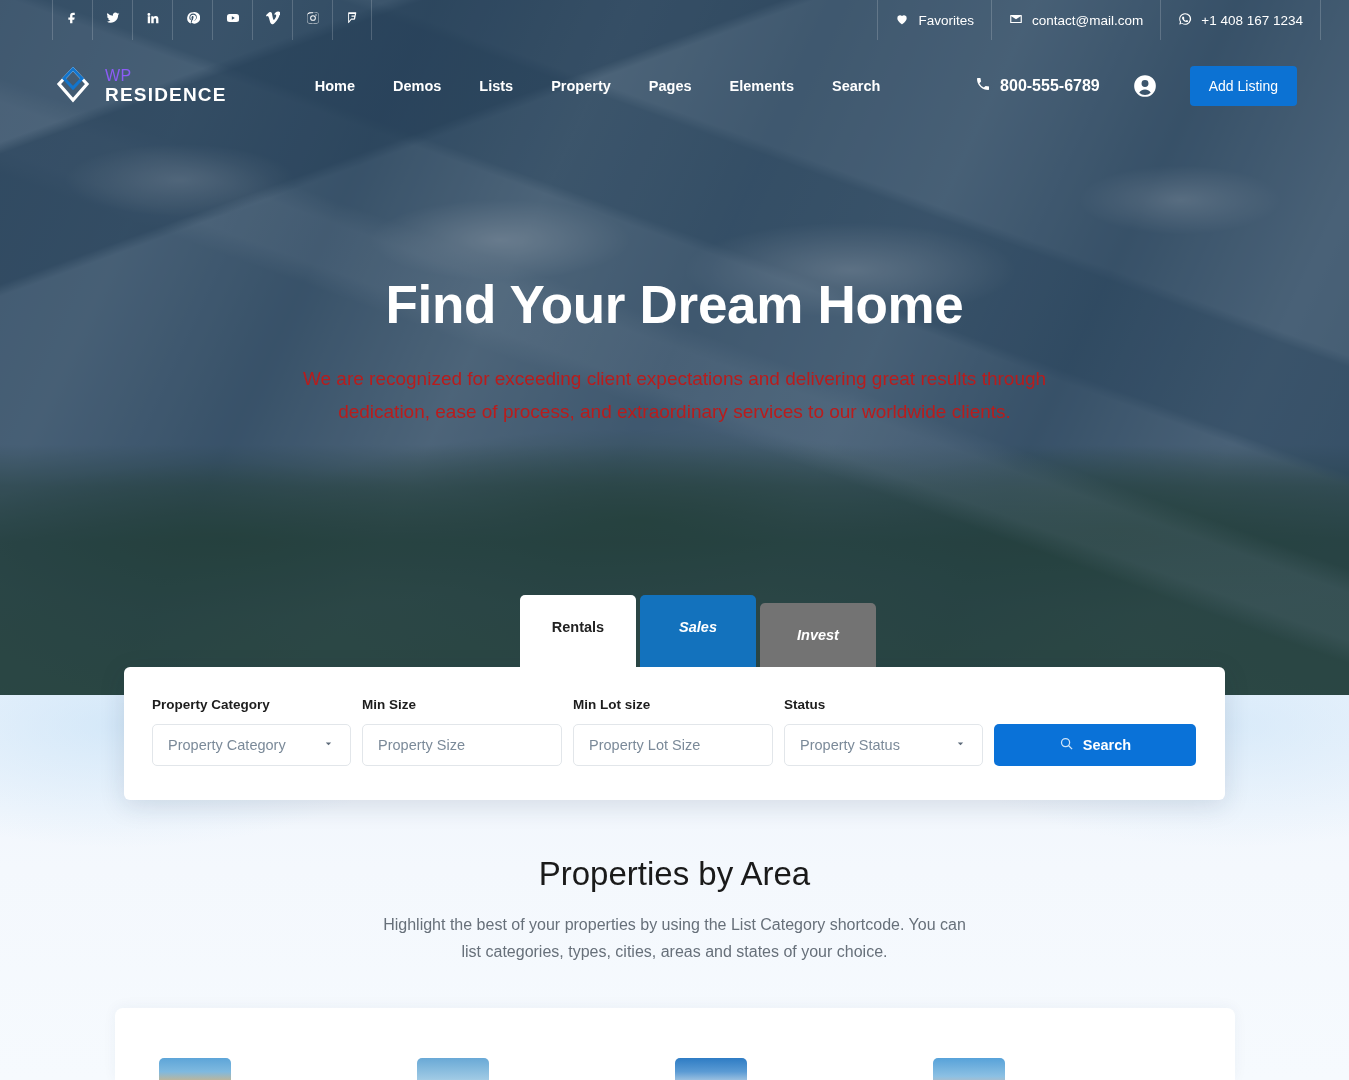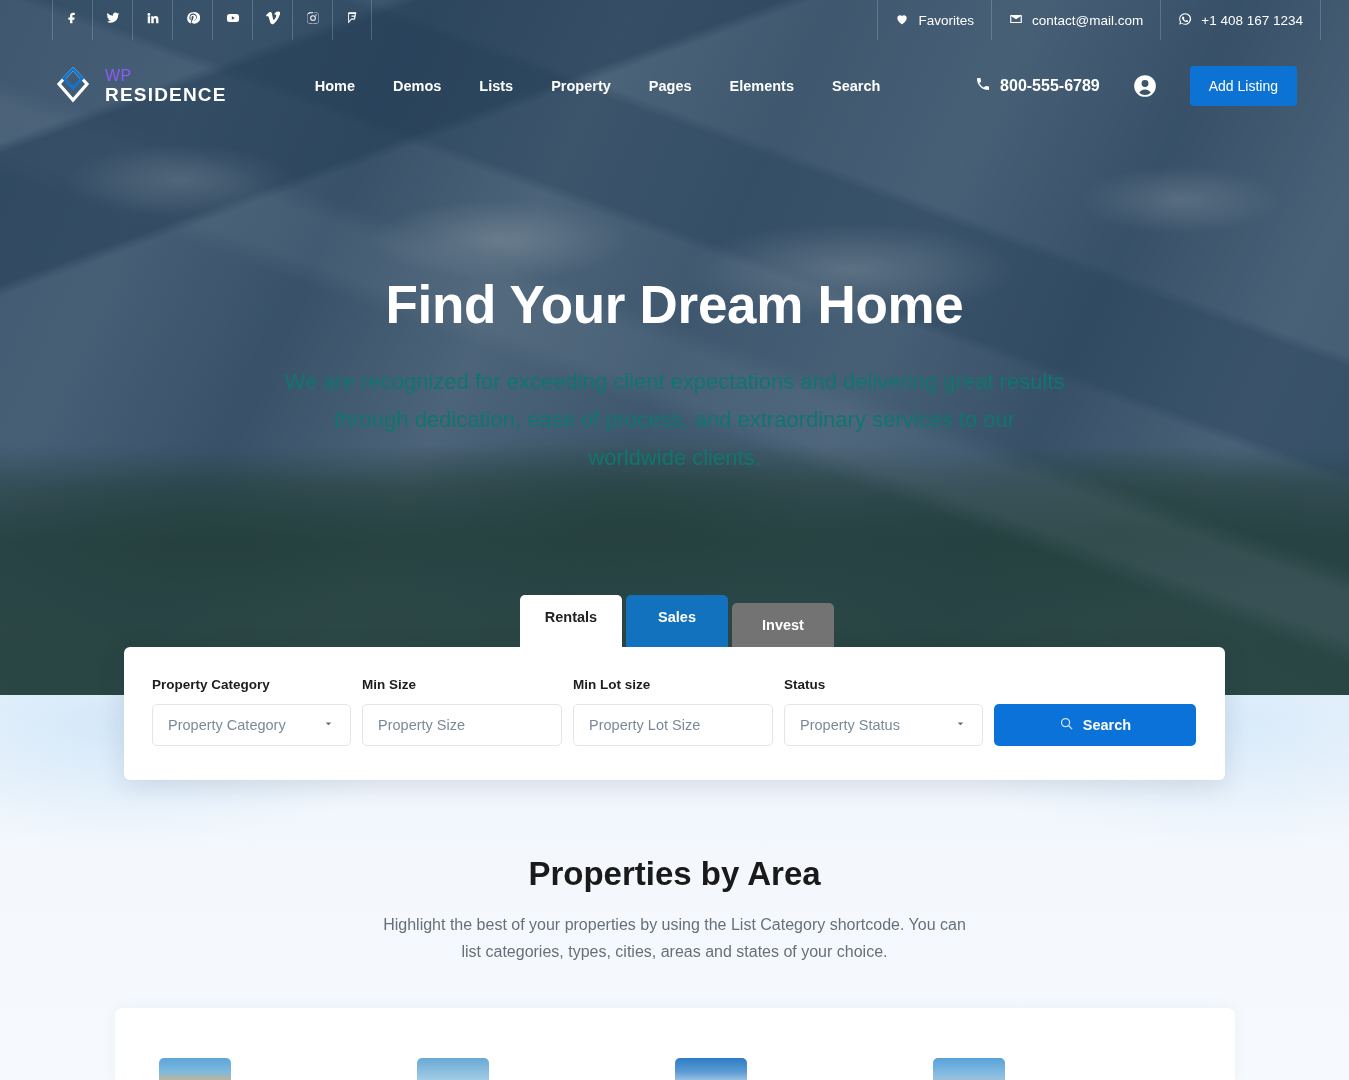--- a/index.html
+++ b/index.html
@@ -177,46 +177,46 @@
     z-index: 10;
   }
   .hero-title {
     color: #fff;
     font-size: 53px;
     font-weight: bold;
     letter-spacing: -0.3px;
     line-height: 1.15;
   }
   .hero-sub {
-    color: #0f766e;
-    font-size: 22px;
+    color: #b91c1c;
+    font-size: 19px;
     line-height: 1.72;
     max-width: 780px;
     margin: 27px auto 0;
   }
 
   
   .search-block {
     position: absolute;
     top: 595px; left: 124px;
     width: 1101px;
     z-index: 15;
   }
   .tabs { display: flex; gap: 4px; margin-left: 396px; }
   .tab {
-    padding: 14px 0;
-    width: 102px;
+    padding: 24px 0;
+    width: 116px;
     text-align: center;
     font-size: 14.5px;
     font-weight: bold;
     border-radius: 5px 5px 0 0;
     cursor: pointer;
   }
   .tab.active { background: #ffffff; color: #222222; }
-  .tab.idle { background: #1372bd; color: #ffffff; }
+  .tab.idle { background: #1372bd; color: #ffffff; font-style: italic; }
   .tab.idle:nth-of-type(3) { background: #737373; margin-top: 8px; }
 
   .search-panel {
     background: #ffffff;
     border-radius: 6px;
     padding: 30px 28px 34px;
     box-shadow: 0 6px 26px rgba(20,50,80,0.13);
     display: flex;
     gap: 11px;
     align-items: flex-end;
@@ -271,21 +271,21 @@
     width: 1349px;
     height: 385px;
     background:
       radial-gradient(ellipse 420px 170px at 120px 30px, rgba(190,221,245,0.55) 0%, rgba(190,221,245,0) 72%),
       radial-gradient(ellipse 420px 170px at 1230px 30px, rgba(190,221,245,0.45) 0%, rgba(190,221,245,0) 72%),
       linear-gradient(to bottom, #eef5fd 0%, #f4f8fd 45%, #f6fafe 100%);
   }
   .sec-title {
     text-align: center;
     font-size: 33px;
-    font-weight: bold;
+    font-weight: normal;
     color: #1a1a1a;
     margin-top: 160px;
   }
   .sec-sub {
     text-align: center;
     font-size: 16px;
     color: #67707a;
     line-height: 1.68;
     max-width: 600px;
     margin: 19px auto 0;

